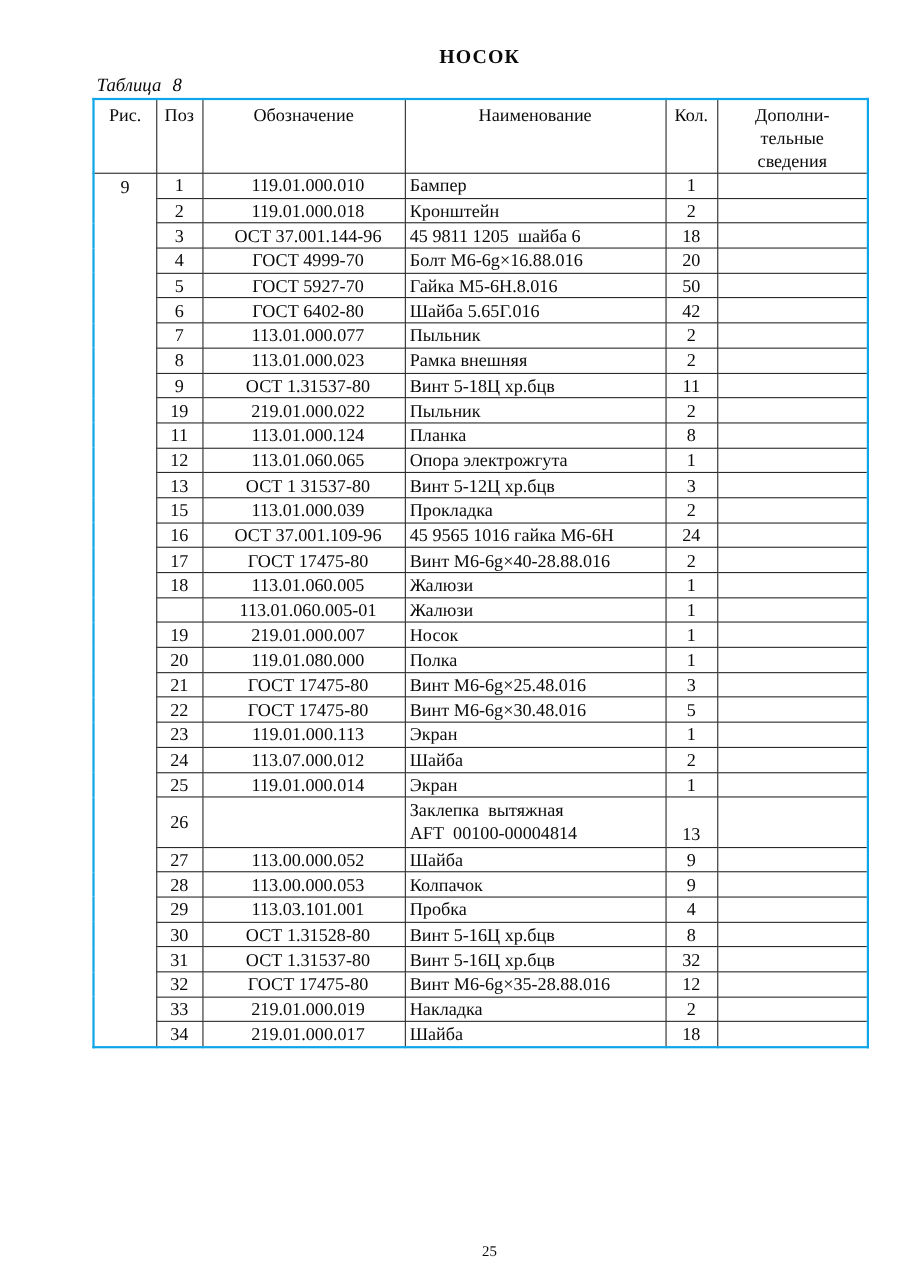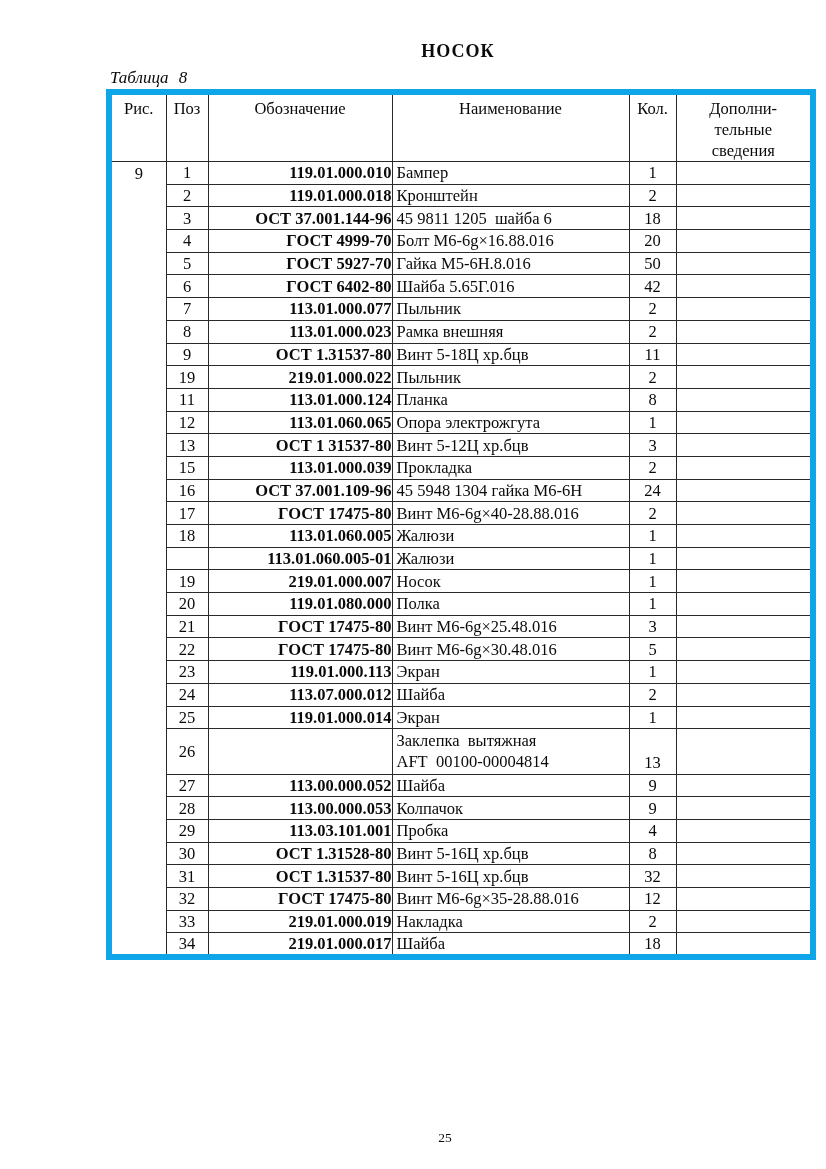--- a/index.html
+++ b/index.html
@@ -10,21 +10,21 @@
   body {
     width: 826px;
     height: 1169px;
     position: relative;
     overflow: hidden;
     font-family: "Liberation Serif", "DejaVu Serif", serif;
     color: #0a0a0a;
   }
   .content {
     position: absolute;
-    left: 106px;
+    left: 84px;
     top: 40px;
     width: 704px;
   }
   .title {
     font-size: 18px;
     font-weight: bold;
     text-align: center;
     letter-spacing: 1px;
     margin: 0 0 5px 0;
     line-height: 22px;
@@ -39,21 +39,21 @@
     font-size: 17px;
     line-height: 21px;
     margin: 0 0 1px 4px;
     word-spacing: 6px;
     font-style: italic;
   }
   table.parts {
     border-collapse: collapse;
     table-layout: fixed;
     width: 704px;
-    border: 6px solid #0ea5e9;
+    border: 2px solid #0ea5e9;
   }
   table.parts th,
   table.parts td {
     border: 1px solid #2a2a2a;
     overflow: hidden;
   }
   thead th {
     font-weight: normal;
     font-size: 16.5px;
     line-height: 21px;
@@ -71,24 +71,23 @@
     padding: 0;
     vertical-align: middle;
   }
   td.fig-cell {
     vertical-align: top;
     text-align: center;
     padding-top: 1px;
   }
   td.pos-cell { text-align: center; }
   td.des-cell {
-    text-align: right;
+    text-align: center;
     padding-left: 8px;
     white-space: pre;
-    font-weight: bold;
   }
   td.name-cell {
     text-align: left;
     padding-left: 4px;
     white-space: pre;
   }
   td.qty-cell { text-align: center; }
   tr.tall td.qty-cell {
     vertical-align: bottom;
     padding-bottom: 1px;
@@ -229,21 +228,21 @@
         <tr>
           <td class="pos-cell">15</td>
           <td class="des-cell">113.01.000.039</td>
           <td class="name-cell">Прокладка</td>
           <td class="qty-cell">2</td>
           <td class="extra-cell"></td>
         </tr>
         <tr>
           <td class="pos-cell">16</td>
           <td class="des-cell">ОСТ 37.001.109-96</td>
-          <td class="name-cell">45 5948 1304 гайка М6-6Н</td>
+          <td class="name-cell">45 9565 1016 гайка М6-6Н</td>
           <td class="qty-cell">24</td>
           <td class="extra-cell"></td>
         </tr>
         <tr>
           <td class="pos-cell">17</td>
           <td class="des-cell">ГОСТ 17475-80</td>
           <td class="name-cell">Винт М6-6g×40-28.88.016</td>
           <td class="qty-cell">2</td>
           <td class="extra-cell"></td>
         </tr>

